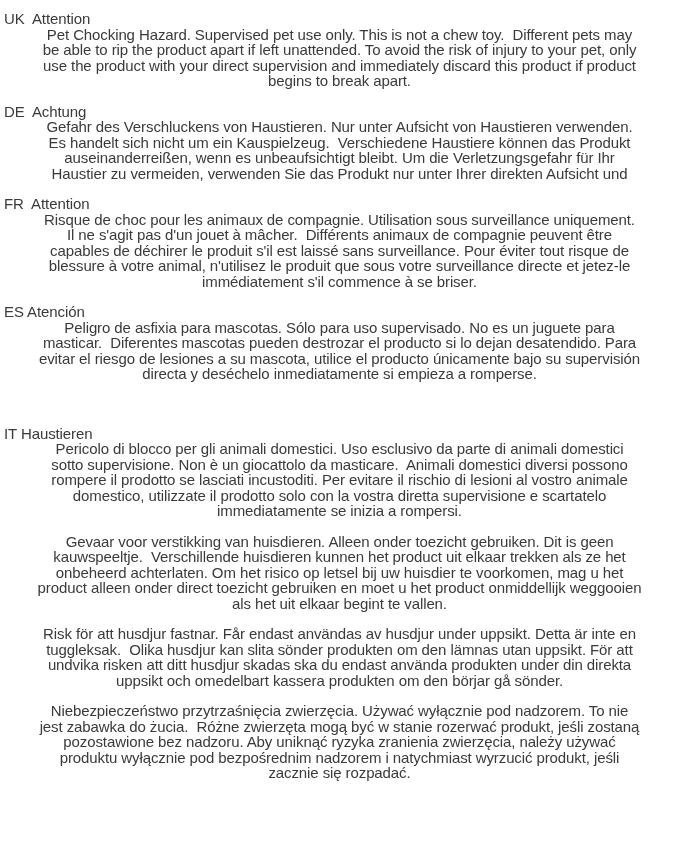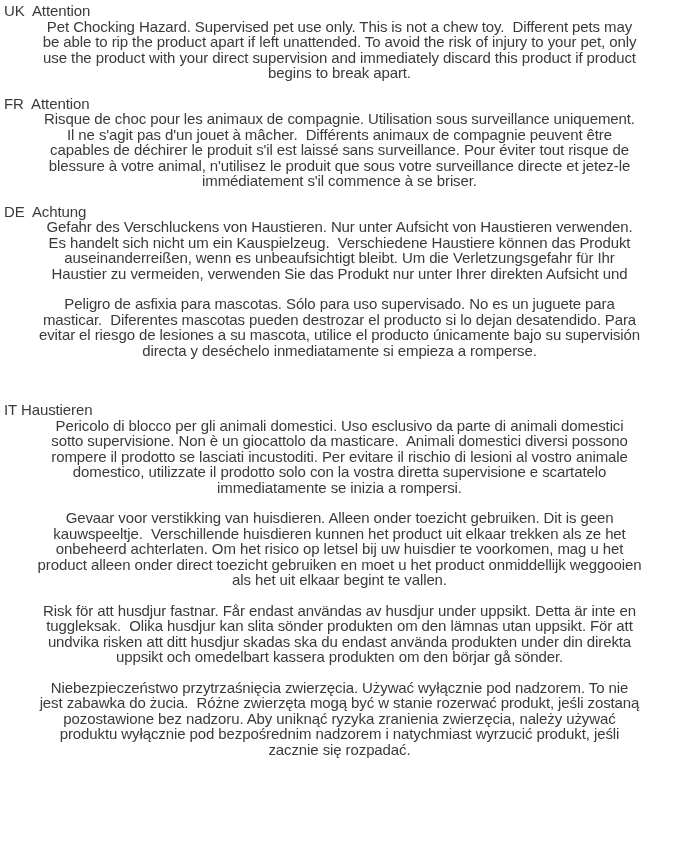--- a/index.html
+++ b/index.html
@@ -16,21 +16,21 @@
     box-sizing: border-box;
     width: 679px;
     padding: 3px 4px 0 4px;
     color: #3a3a3a;
     font-family: "Liberation Sans", sans-serif;
     font-size: 15px;
     line-height: 15.5px;
     letter-spacing: -0.1px;
   }
   .warning-section {
-    margin: 0 0 15px 0;
+    margin: 8px 0 15px 0;
   }
   .warning-section.extra-gap {
     margin-top: 44px;
   }
   .heading {
     margin: 0;
     font-size: 15px;
     font-weight: 400;
     white-space: pre-wrap;
   }
@@ -47,37 +47,38 @@
 
   <section class="warning-section">
     <h2 class="heading">UK  Attention</h2>
     <p class="body-text">Pet Chocking Hazard. Supervised pet use only. This is not a chew toy.  Different pets may
 be able to rip the product apart if left unattended. To avoid the risk of injury to your pet, only
 use the product with your direct supervision and immediately discard this product if product
 begins to break apart.</p>
   </section>
 
   <section class="warning-section">
+    <h2 class="heading">DE  Achtung</h2>
+    <p class="body-text">Gefahr des Verschluckens von Haustieren. Nur unter Aufsicht von Haustieren verwenden.
+Es handelt sich nicht um ein Kauspielzeug.  Verschiedene Haustiere können das Produkt
+auseinanderreißen, wenn es unbeaufsichtigt bleibt. Um die Verletzungsgefahr für Ihr
+Haustier zu vermeiden, verwenden Sie das Produkt nur unter Ihrer direkten Aufsicht und</p>
+  </section>
+
+  <section class="warning-section">
     <h2 class="heading">FR  Attention</h2>
     <p class="body-text">Risque de choc pour les animaux de compagnie. Utilisation sous surveillance uniquement.
 Il ne s'agit pas d'un jouet à mâcher.  Différents animaux de compagnie peuvent être
 capables de déchirer le produit s'il est laissé sans surveillance. Pour éviter tout risque de
 blessure à votre animal, n'utilisez le produit que sous votre surveillance directe et jetez-le
 immédiatement s'il commence à se briser.</p>
   </section>
 
   <section class="warning-section">
-    <h2 class="heading">DE  Achtung</h2>
-    <p class="body-text">Gefahr des Verschluckens von Haustieren. Nur unter Aufsicht von Haustieren verwenden.
-Es handelt sich nicht um ein Kauspielzeug.  Verschiedene Haustiere können das Produkt
-auseinanderreißen, wenn es unbeaufsichtigt bleibt. Um die Verletzungsgefahr für Ihr
-Haustier zu vermeiden, verwenden Sie das Produkt nur unter Ihrer direkten Aufsicht und</p>
-  </section>
-
-  <section class="warning-section">
+    <h2 class="heading">ES Atención</h2>
     <p class="body-text">Peligro de asfixia para mascotas. Sólo para uso supervisado. No es un juguete para
 masticar.  Diferentes mascotas pueden destrozar el producto si lo dejan desatendido. Para
 evitar el riesgo de lesiones a su mascota, utilice el producto únicamente bajo su supervisión
 directa y deséchelo inmediatamente si empieza a romperse.</p>
   </section>
 
   <section class="warning-section extra-gap">
     <h2 class="heading">IT Haustieren</h2>
     <p class="body-text">Pericolo di blocco per gli animali domestici. Uso esclusivo da parte di animali domestici
 sotto supervisione. Non è un giocattolo da masticare.  Animali domestici diversi possono

